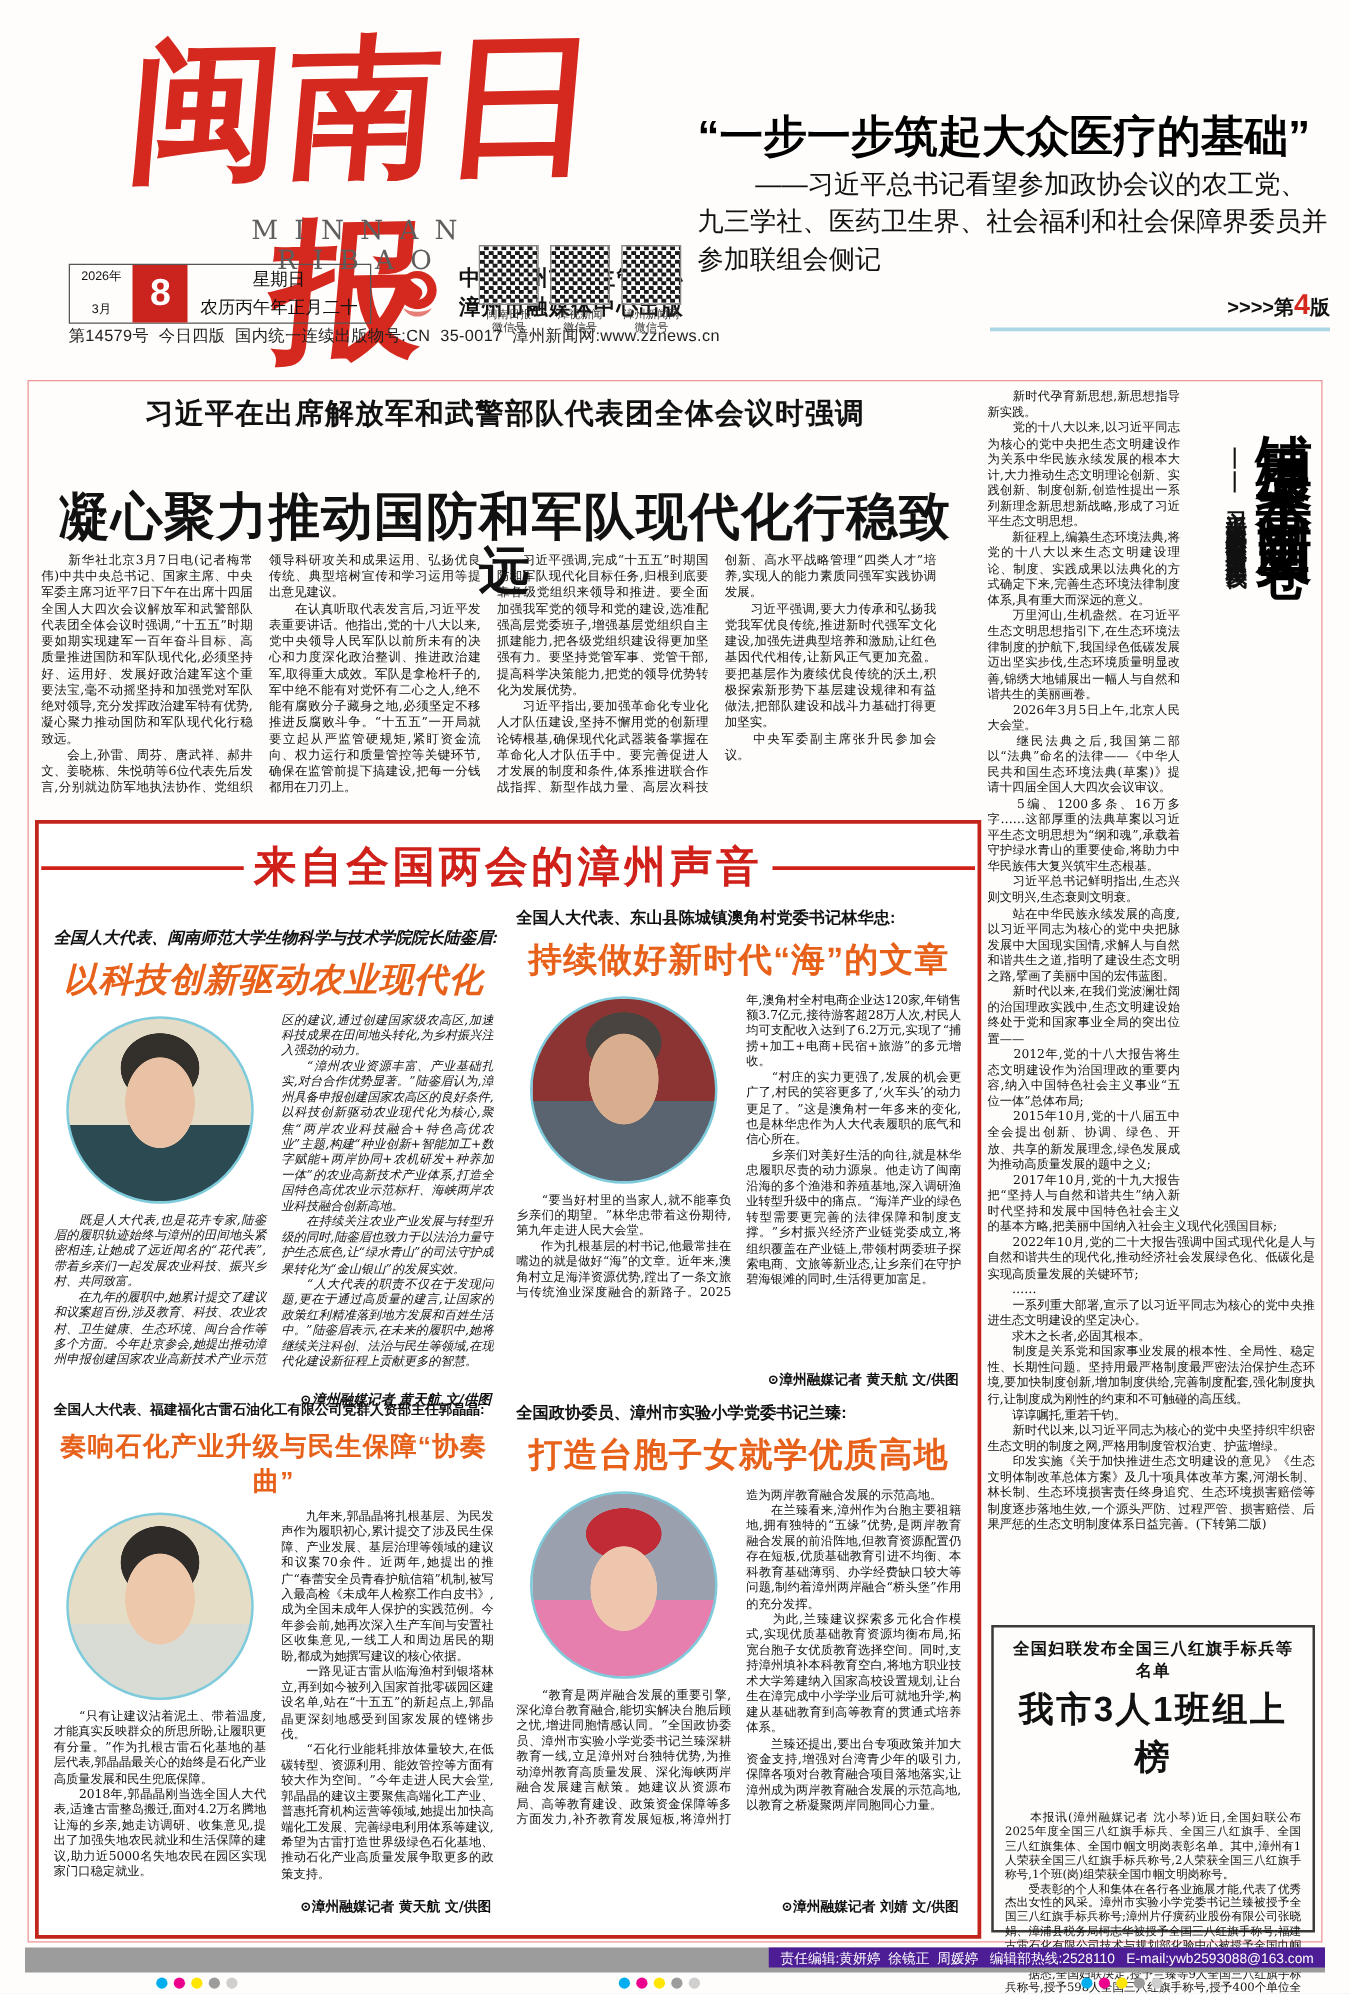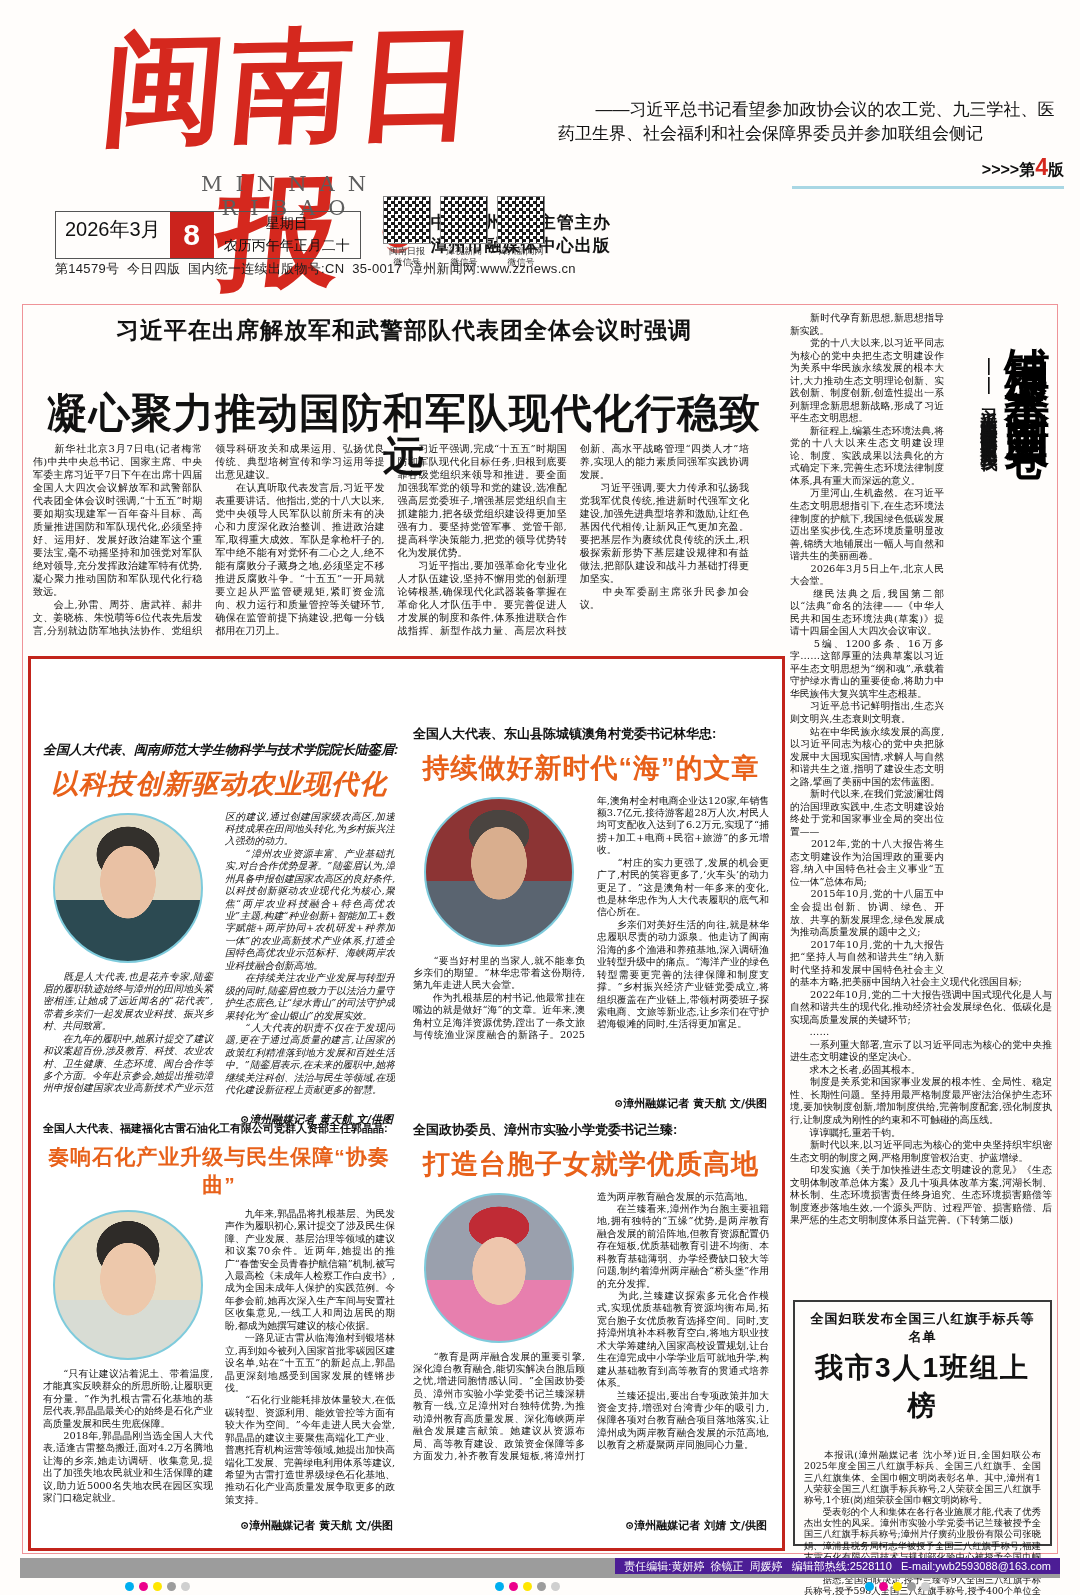--- a/index.html
+++ b/index.html
@@ -10,35 +10,35 @@
   .abs{position:absolute;}
 
   
   .masthead-title{left:52px;top:12px;width:470px;text-align:center;font-size:122px;line-height:1.2;
       font-weight:900;color:#d5281e;letter-spacing:4px;transform:skewX(-6deg) rotate(-1deg);
       font-family:"DejaVu Serif",serif;}
   .masthead-sub{left:140px;top:172px;width:300px;text-align:center;font-size:21px;color:#5e5e5e;
       letter-spacing:13px;font-family:"DejaVu Serif",serif;}
   .dateblock{left:55px;top:211px;height:48px;display:flex;align-items:stretch;}
   .d-frame{display:flex;border:1px solid #555;}
-  .d-ym{padding:3px 9px;font-size:20px;line-height:1.4;text-align:center;display:flex;justify-content:space-between;}
+  .d-ym{padding:3px 9px;font-size:10px;line-height:1.4;text-align:center;display:flex;flex-direction:column;justify-content:space-between;}
   .d-day{background:#cb231d;color:#fff;width:44px;font-size:30px;font-weight:800;display:flex;align-items:center;justify-content:center;}
   .d-week{padding:3px 10px;font-size:14px;line-height:1.55;text-align:center;display:flex;flex-direction:column;justify-content:center;}
   .d-logo{margin-left:14px;display:flex;align-items:center;}
   .d-pub{margin-left:10px;display:flex;flex-direction:column;justify-content:center;font-size:17px;font-weight:600;line-height:1.35;letter-spacing:1px;}
   .qrs{left:383px;top:196px;display:flex;gap:9px;}
   .qr-item{width:48px;text-align:center;}
   .qr-code{width:46px;height:46px;border:1px solid #888;background-image:repeating-conic-gradient(#1a1a1a 0% 25%,#fff 0% 50%);background-size:7px 7px;}
   .qr-label{font-size:9px;line-height:1.2;color:#333;margin-top:2px;}
   .issueline{left:55px;top:260px;font-size:13px;letter-spacing:.3px;white-space:pre;color:#222;}
 
   
   .lead{left:558px;top:86px;width:506px;}
   .lead-h{font-size:35px;font-weight:900;letter-spacing:0;white-space:nowrap;color:#000;}
-  .lead-sub{margin-top:12px;font-size:17px;line-height:1.42;text-indent:2.2em;font-weight:500;color:#111;}
+  .lead-sub{font-size:21px;line-height:1.42;text-indent:2.2em;font-weight:500;color:#111;}
   .lead-ref{margin-top:8px;text-align:right;font-size:16px;font-weight:800;}
   .lead-ref .num{color:#d5281e;font-size:23px;font-weight:900;}
   .lead-underline{height:3px;background:#a9d7e4;width:272px;margin-left:auto;margin-top:5px;}
 
   
   .hotline{left:0;top:273px;width:1080px;height:25px;background:#38a0b0;color:#fff;display:flex;align-items:center;
       justify-content:center;font-size:12px;font-weight:600;white-space:pre;letter-spacing:.2px;}
 
   
   .mainframe{left:22px;top:304px;width:1034px;height:1248px;border:1px solid #ef9398;}
@@ -148,20 +148,21 @@
     <div class="qr-item">
       <div class="qr-code"></div>
       <div class="qr-label pre">漳州新闻网
 微信号</div>
     </div>
   </div>
 
   <div class="abs issueline">第14579号  今日四版  国内统一连续出版物号:CN  35-0017  漳州新闻网:www.zznews.cn</div>
 
   <div class="abs lead">
+    <div class="lead-h">“一步一步筑起大众医疗的基础”</div>
     <div class="lead-sub">——习近平总书记看望参加政协会议的农工党、九三学社、医药卫生界、社会福利和社会保障界委员并参加联组会侧记</div>
     <div class="lead-ref">
       <span>&gt;&gt;&gt;&gt;第</span><span class="num">4</span><span>版</span>
     </div>
     <div class="lead-underline"></div>
   </div>
 
 
   <div class="abs mainframe"></div>
 
@@ -197,20 +198,25 @@
 　　……
 　　一系列重大部署,宣示了以习近平同志为核心的党中央推进生态文明建设的坚定决心。
 　　求木之长者,必固其根本。
 　　制度是关系党和国家事业发展的根本性、全局性、稳定性、长期性问题。坚持用最严格制度最严密法治保护生态环境,要加快制度创新,增加制度供给,完善制度配套,强化制度执行,让制度成为刚性的约束和不可触碰的高压线。
 　　谆谆嘱托,重若千钧。
 　　新时代以来,以习近平同志为核心的党中央坚持织牢织密生态文明的制度之网,严格用制度管权治吏、护蓝增绿。
 　　印发实施《关于加快推进生态文明建设的意见》《生态文明体制改革总体方案》及几十项具体改革方案,河湖长制、林长制、生态环境损害责任终身追究、生态环境损害赔偿等制度逐步落地生效,一个源头严防、过程严管、损害赔偿、后果严惩的生态文明制度体系日益完善。(下转第二版)</div>
   </div>
 
   <div class="abs voices">
+    <div class="banner">
+      <div class="banner-line"></div>
+      <div class="banner-text">来自全国两会的漳州声音</div>
+      <div class="banner-line"></div>
+    </div>
 
     <div class="article" style="left:12px;top:82px;width:352px;height:386px;font-style:italic;">
       <div class="a-kicker">全国人大代表、闽南师范大学生物科学与技术学院院长陆銮眉:</div>
       <div class="a-head">以科技创新驱动农业现代化</div>
       <div class="a-bodywrap" style="height:312px;">
         <div class="portrait p1"></div>
         <div class="a-body serif pre">　　既是人大代表,也是花卉专家,陆銮眉的履职轨迹始终与漳州的田间地头紧密相连,让她成了远近闻名的“花代表”,带着乡亲们一起发展农业科技、振兴乡村、共同致富。
 　　在九年的履职中,她累计提交了建议和议案超百份,涉及教育、科技、农业农村、卫生健康、生态环境、闽台合作等多个方面。今年赴京参会,她提出推动漳州申报创建国家农业高新技术产业示范区的建议,通过创建国家级农高区,加速科技成果在田间地头转化,为乡村振兴注入强劲的动力。
 　　“漳州农业资源丰富、产业基础扎实,对台合作优势显著。”陆銮眉认为,漳州具备申报创建国家农高区的良好条件,以科技创新驱动农业现代化为核心,聚焦“两岸农业科技融合+特色高优农业”主题,构建“种业创新+智能加工+数字赋能+两岸协同+农机研发+种养加一体”的农业高新技术产业体系,打造全国特色高优农业示范标杆、海峡两岸农业科技融合创新高地。
 　　在持续关注农业产业发展与转型升级的同时,陆銮眉也致力于以法治力量守护生态底色,让“绿水青山”的司法守护成果转化为“金山银山”的发展实效。

